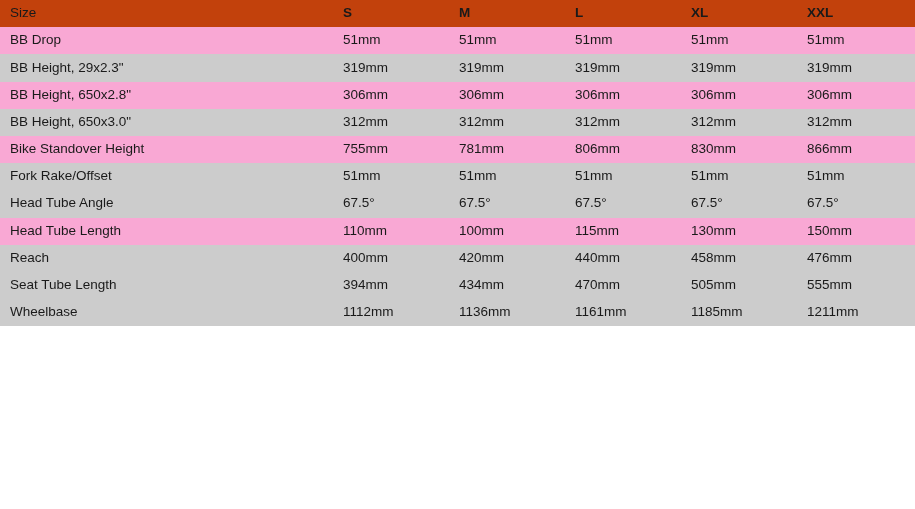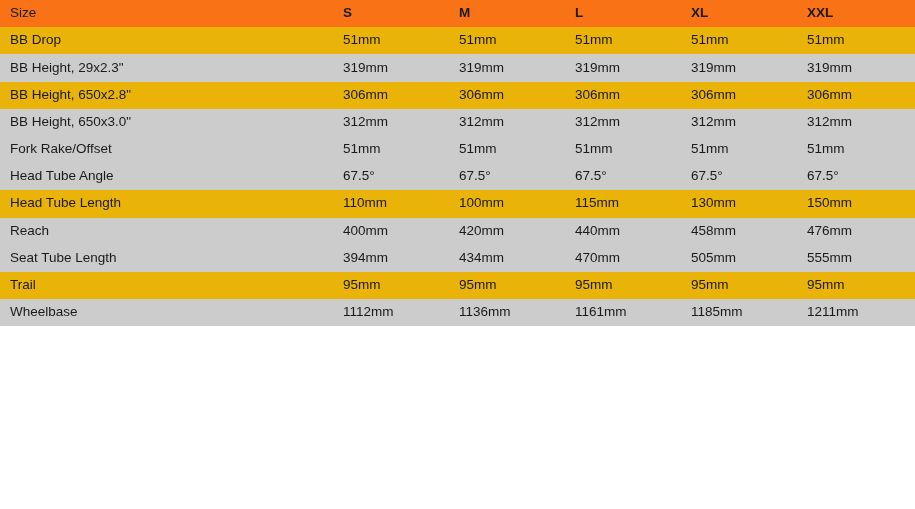--- a/index.html
+++ b/index.html
@@ -31,29 +31,29 @@
     text-align: left;
     vertical-align: middle;
     font-size: 13.5px;
     font-weight: normal;
     line-height: 1.1;
     white-space: nowrap;
     overflow: hidden;
     border: 0;
   }
   #geo-table thead th {
-    background: #f97316;
+    background: #c2410c;
   }
   #geo-table thead th.size-head {
     font-weight: normal;
   }
   #geo-table thead th.sz {
     font-weight: bold;
   }
-  #geo-table tbody tr.odd  td { background: #eab308; }
+  #geo-table tbody tr.odd  td { background: #f9a8d4; }
   #geo-table tbody tr.even td { background: #cccccc; }
 </style>
 </head>
 <body>
 
 <table id="geo-table">
   <colgroup>
     <col class="c-label">
     <col class="c-val">
     <col class="c-val">
@@ -97,20 +97,28 @@
         <td>306mm</td>
       </tr>
       <tr class="even">
         <td>BB Height, 650x3.0"</td>
         <td>312mm</td>
         <td>312mm</td>
         <td>312mm</td>
         <td>312mm</td>
         <td>312mm</td>
       </tr>
+      <tr class="odd">
+        <td>Bike Standover Height</td>
+        <td>755mm</td>
+        <td>781mm</td>
+        <td>806mm</td>
+        <td>830mm</td>
+        <td>866mm</td>
+      </tr>
       <tr class="even">
         <td>Fork Rake/Offset</td>
         <td>51mm</td>
         <td>51mm</td>
         <td>51mm</td>
         <td>51mm</td>
         <td>51mm</td>
       </tr>
       <tr class="even">
         <td>Head Tube Angle</td>
@@ -137,28 +145,20 @@
         <td>476mm</td>
       </tr>
       <tr class="even">
         <td>Seat Tube Length</td>
         <td>394mm</td>
         <td>434mm</td>
         <td>470mm</td>
         <td>505mm</td>
         <td>555mm</td>
       </tr>
-      <tr class="odd">
-        <td>Trail</td>
-        <td>95mm</td>
-        <td>95mm</td>
-        <td>95mm</td>
-        <td>95mm</td>
-        <td>95mm</td>
-      </tr>
       <tr class="even">
         <td>Wheelbase</td>
         <td>1112mm</td>
         <td>1136mm</td>
         <td>1161mm</td>
         <td>1185mm</td>
         <td>1211mm</td>
       </tr>
     </tbody>
 </table>

